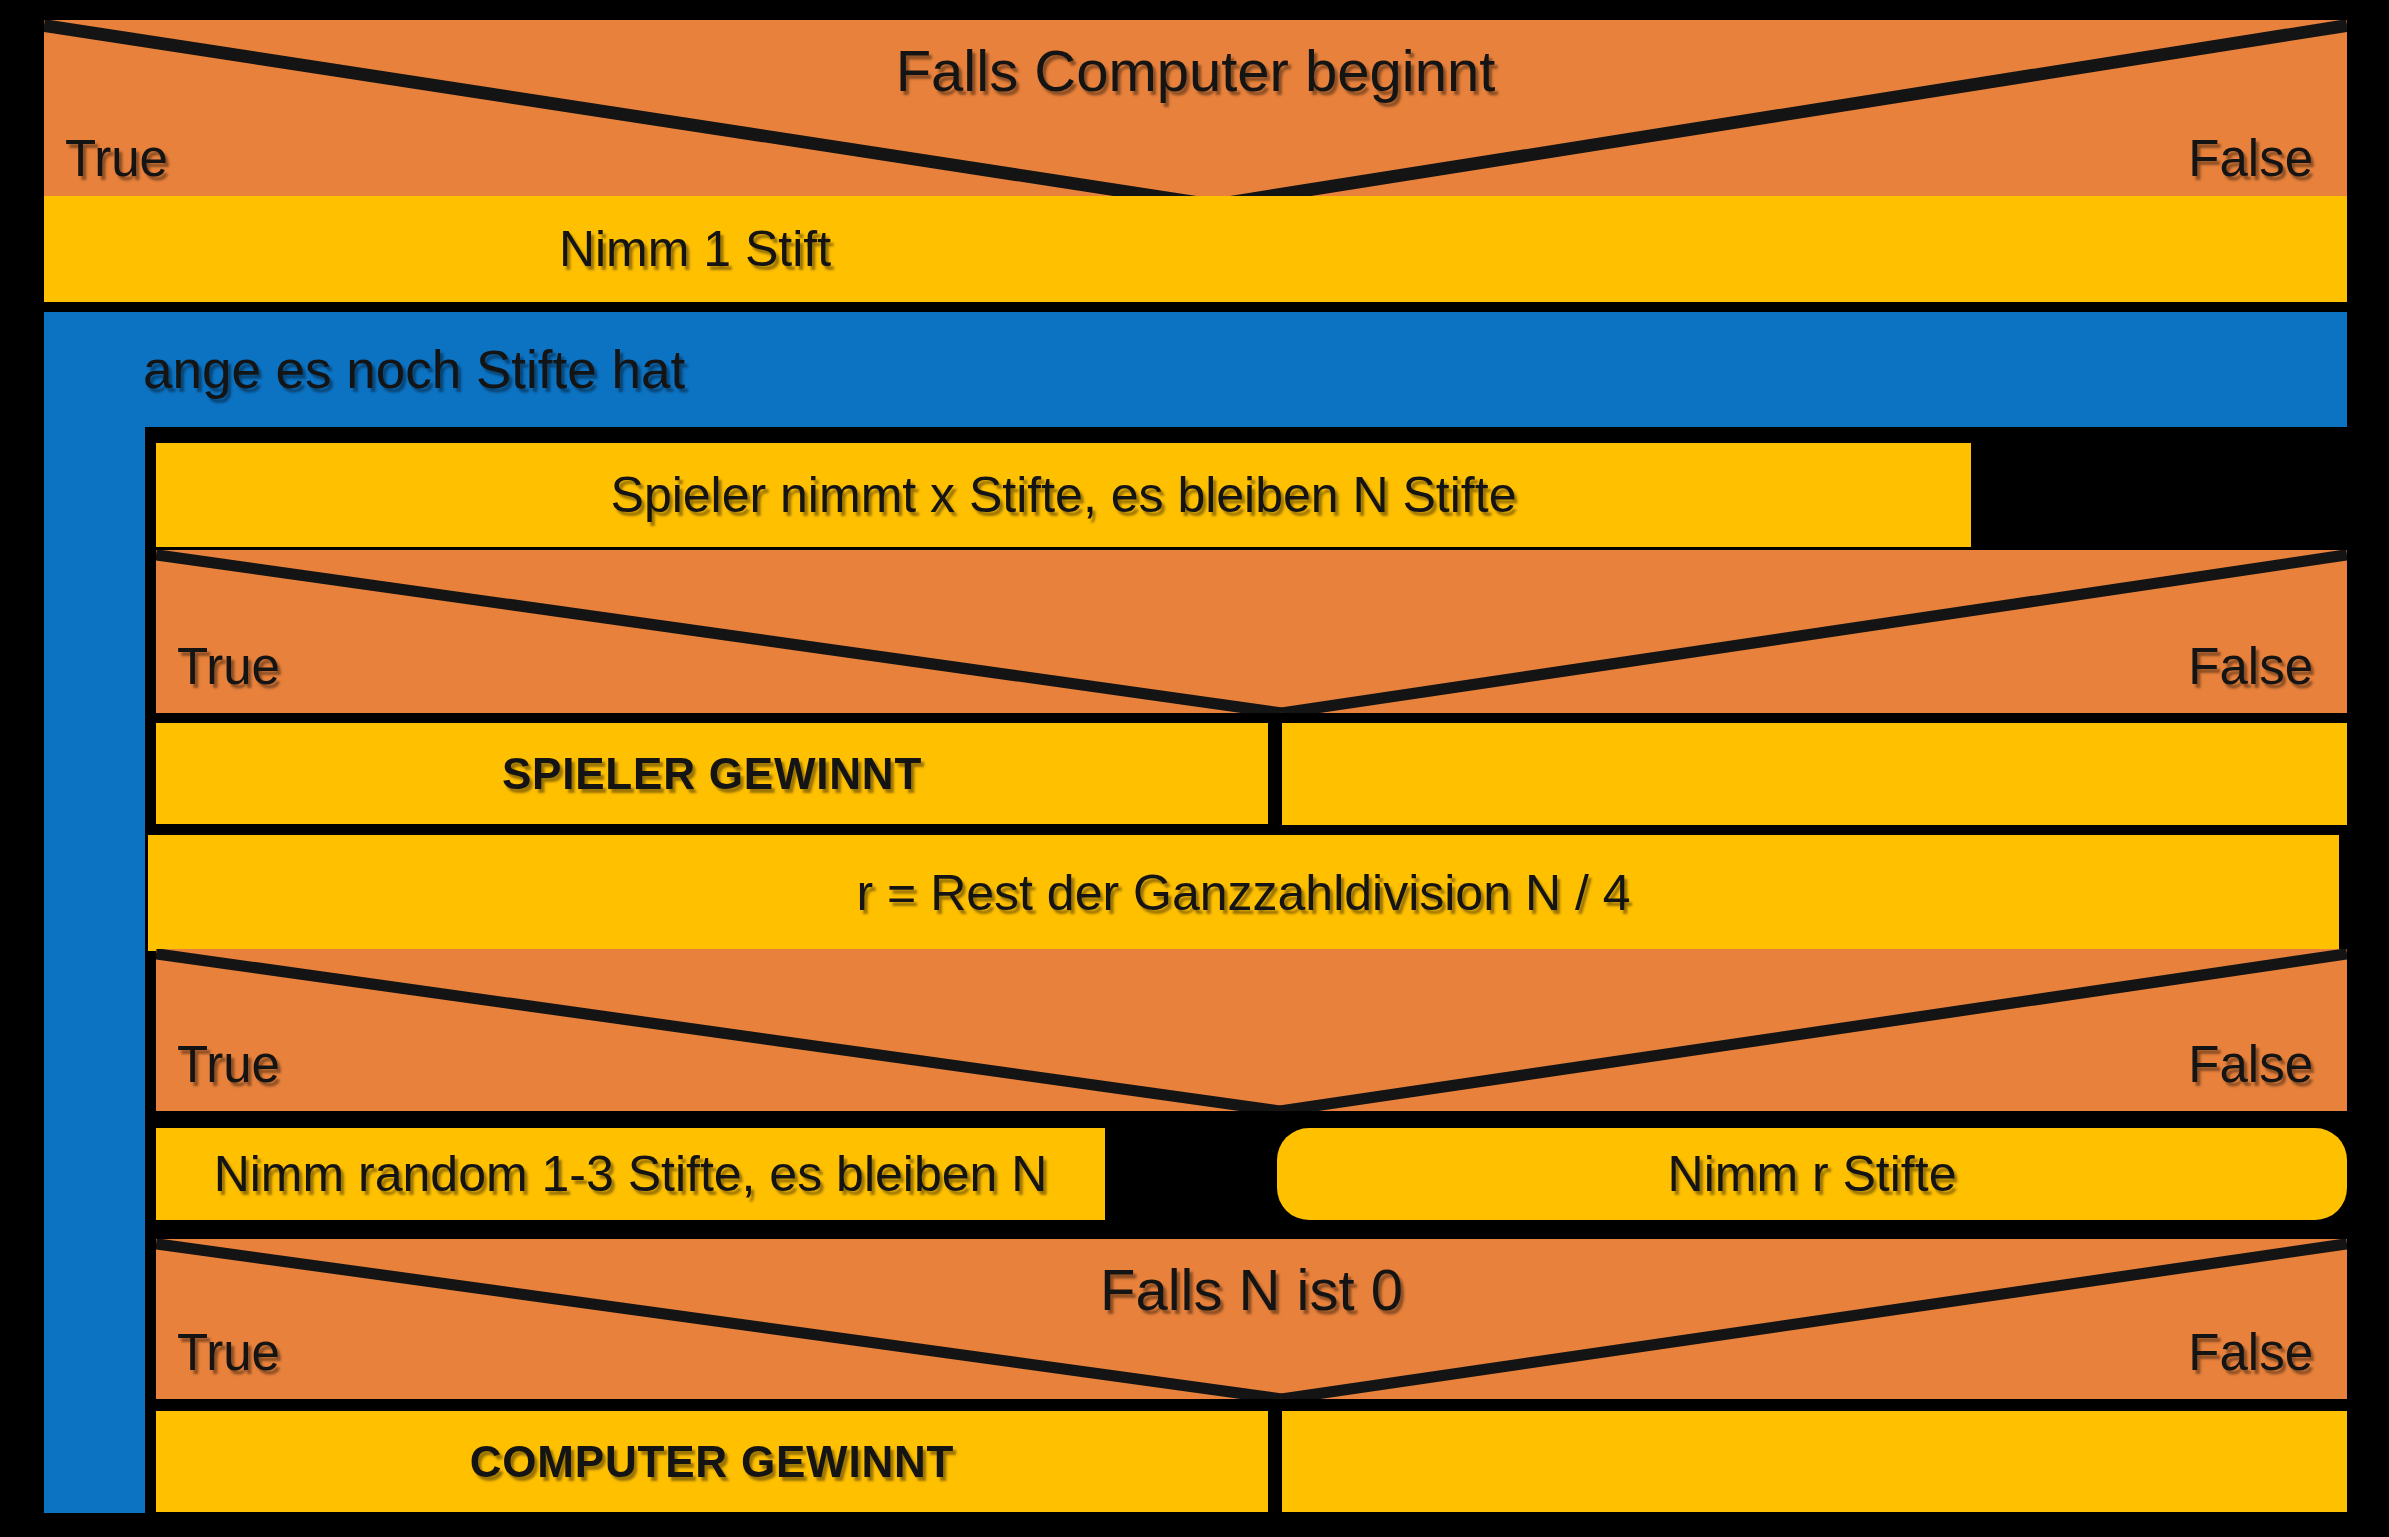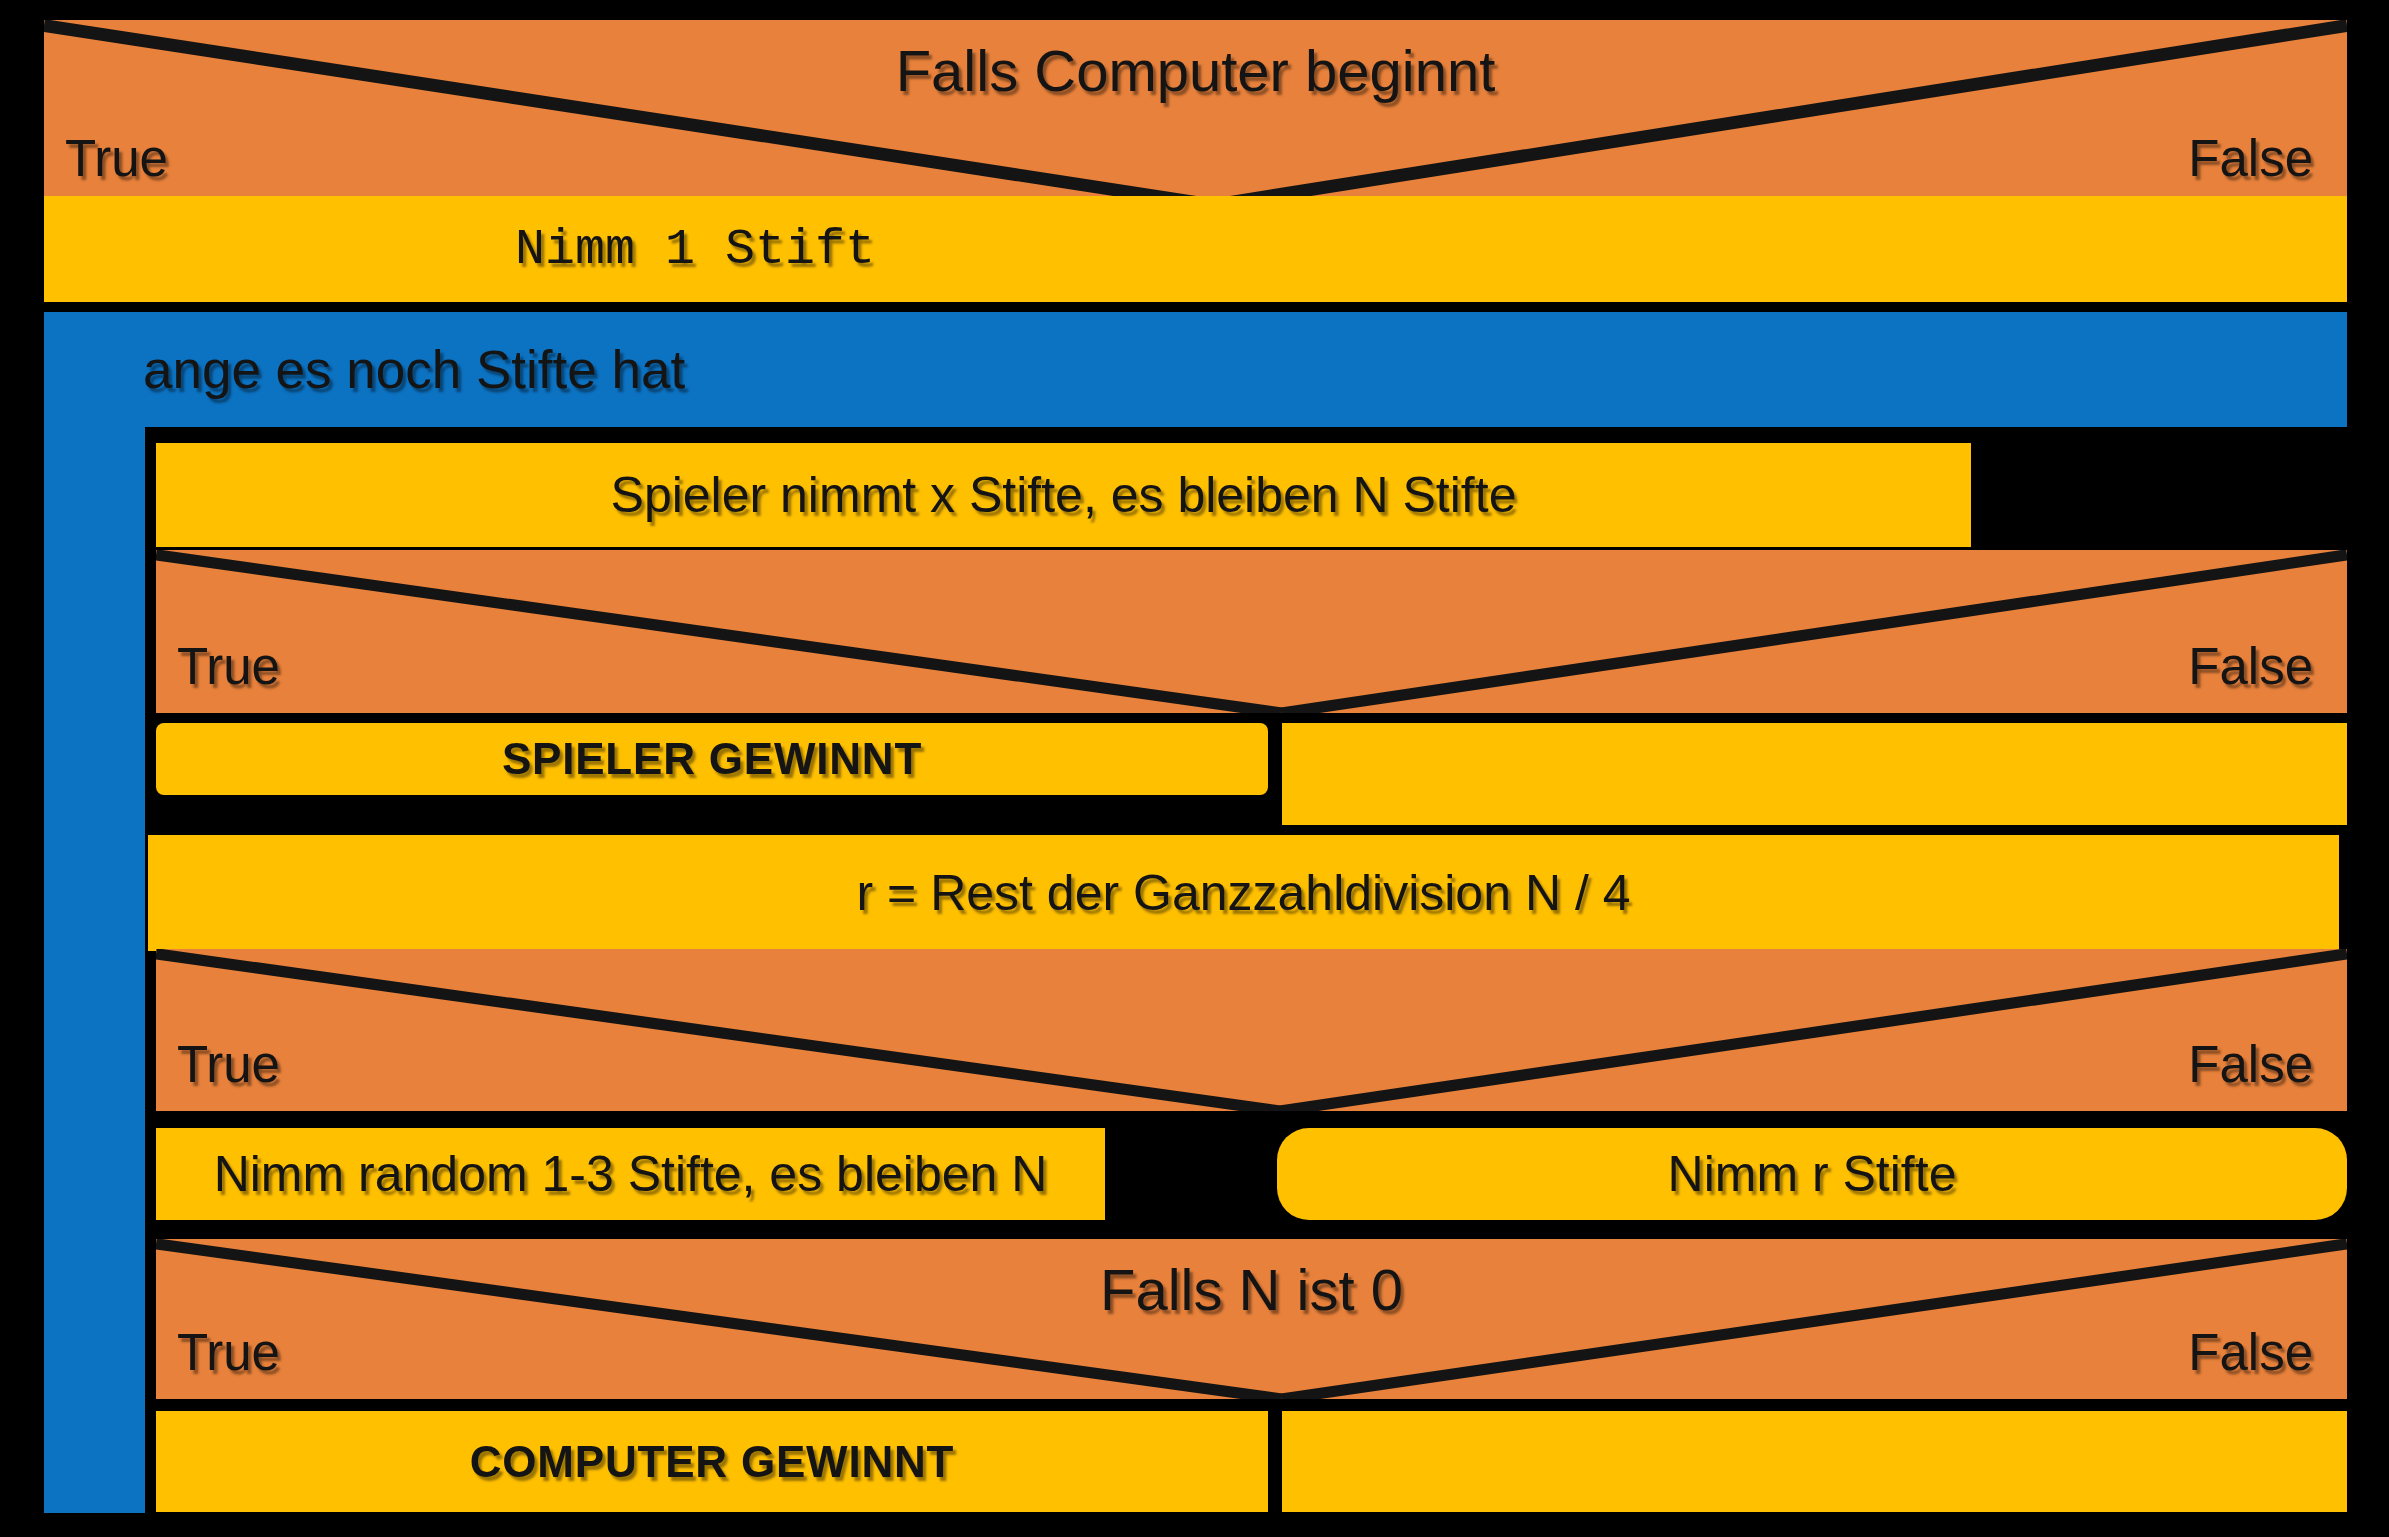--- a/index.html
+++ b/index.html
@@ -84,21 +84,21 @@
   <div class="block cond fill-orange" style="left:44px; top:20px; width:2303px; height:185px;">
     <svg viewBox="0 0 2875 203" preserveAspectRatio="none">
       <line class="diag-line" x1="0" y1="6" x2="1460" y2="203"></line>
       <line class="diag-line" x1="2875" y1="6" x2="1460" y2="203"></line>
     </svg>
     <div class="cond-title txt">Falls Computer beginnt</div>
     <div class="branch-label true txt">True</div>
     <div class="branch-label false txt">False</div>
   </div>
 
-  <div class="block action fill-yellow" style="left:44px; top:196px; width:1302px; height:106px;font-family:Liberation Mono, monospace;">
+  <div class="block action fill-yellow" style="left:44px; top:196px; width:1302px; height:106px;">
     <span class="txt">Nimm 1 Stift</span>
   </div>
   <div class="block fill-yellow" style="left:1223px; top:196px; width:1124px; height:106px;"></div>
 
   <div class="block while-header fill-blue" style="left:44px; top:312px; width:2303px; height:115px;">
     <span class="txt">Solange es noch Stifte hat</span>
   </div>
   <div class="block fill-blue" style="left:44px; top:312px; width:101px; height:1201px;"></div>
 
   <div class="block action fill-yellow" style="left:156px; top:435px; width:1815px; height:104px;margin-top:8px;">
@@ -107,21 +107,21 @@
 
   <div class="block cond fill-orange" style="left:156px; top:550px; width:2191px; height:163px;">
     <svg viewBox="0 0 2735 203" preserveAspectRatio="none">
       <line class="diag-line" x1="0" y1="6" x2="1405" y2="203"></line>
       <line class="diag-line" x1="2735" y1="6" x2="1405" y2="203"></line>
     </svg>
     <div class="branch-label true txt">True</div>
     <div class="branch-label false txt">False</div>
   </div>
 
-  <div class="block action bold fill-yellow" style="left:156px; top:723px; width:1112px; height:72px;border-radius:8px;">
+  <div class="block action bold fill-yellow" style="left:156px; top:723px; width:1112px; height:101px;">
     <span class="txt">SPIELER GEWINNT</span>
   </div>
   <div class="block fill-yellow" style="left:1282px; top:723px; width:1065px; height:102px;"></div>
 
   <div class="block action fill-yellow" style="left:148px; top:835px; width:2191px; height:116px;text-align:center;">
     <span class="txt">r = Rest der Ganzzahldivision N / 4</span>
   </div>
 
   <div class="block cond fill-orange" style="left:156px; top:949px; width:2191px; height:162px;">
     <svg viewBox="0 0 2735 202" preserveAspectRatio="none">

